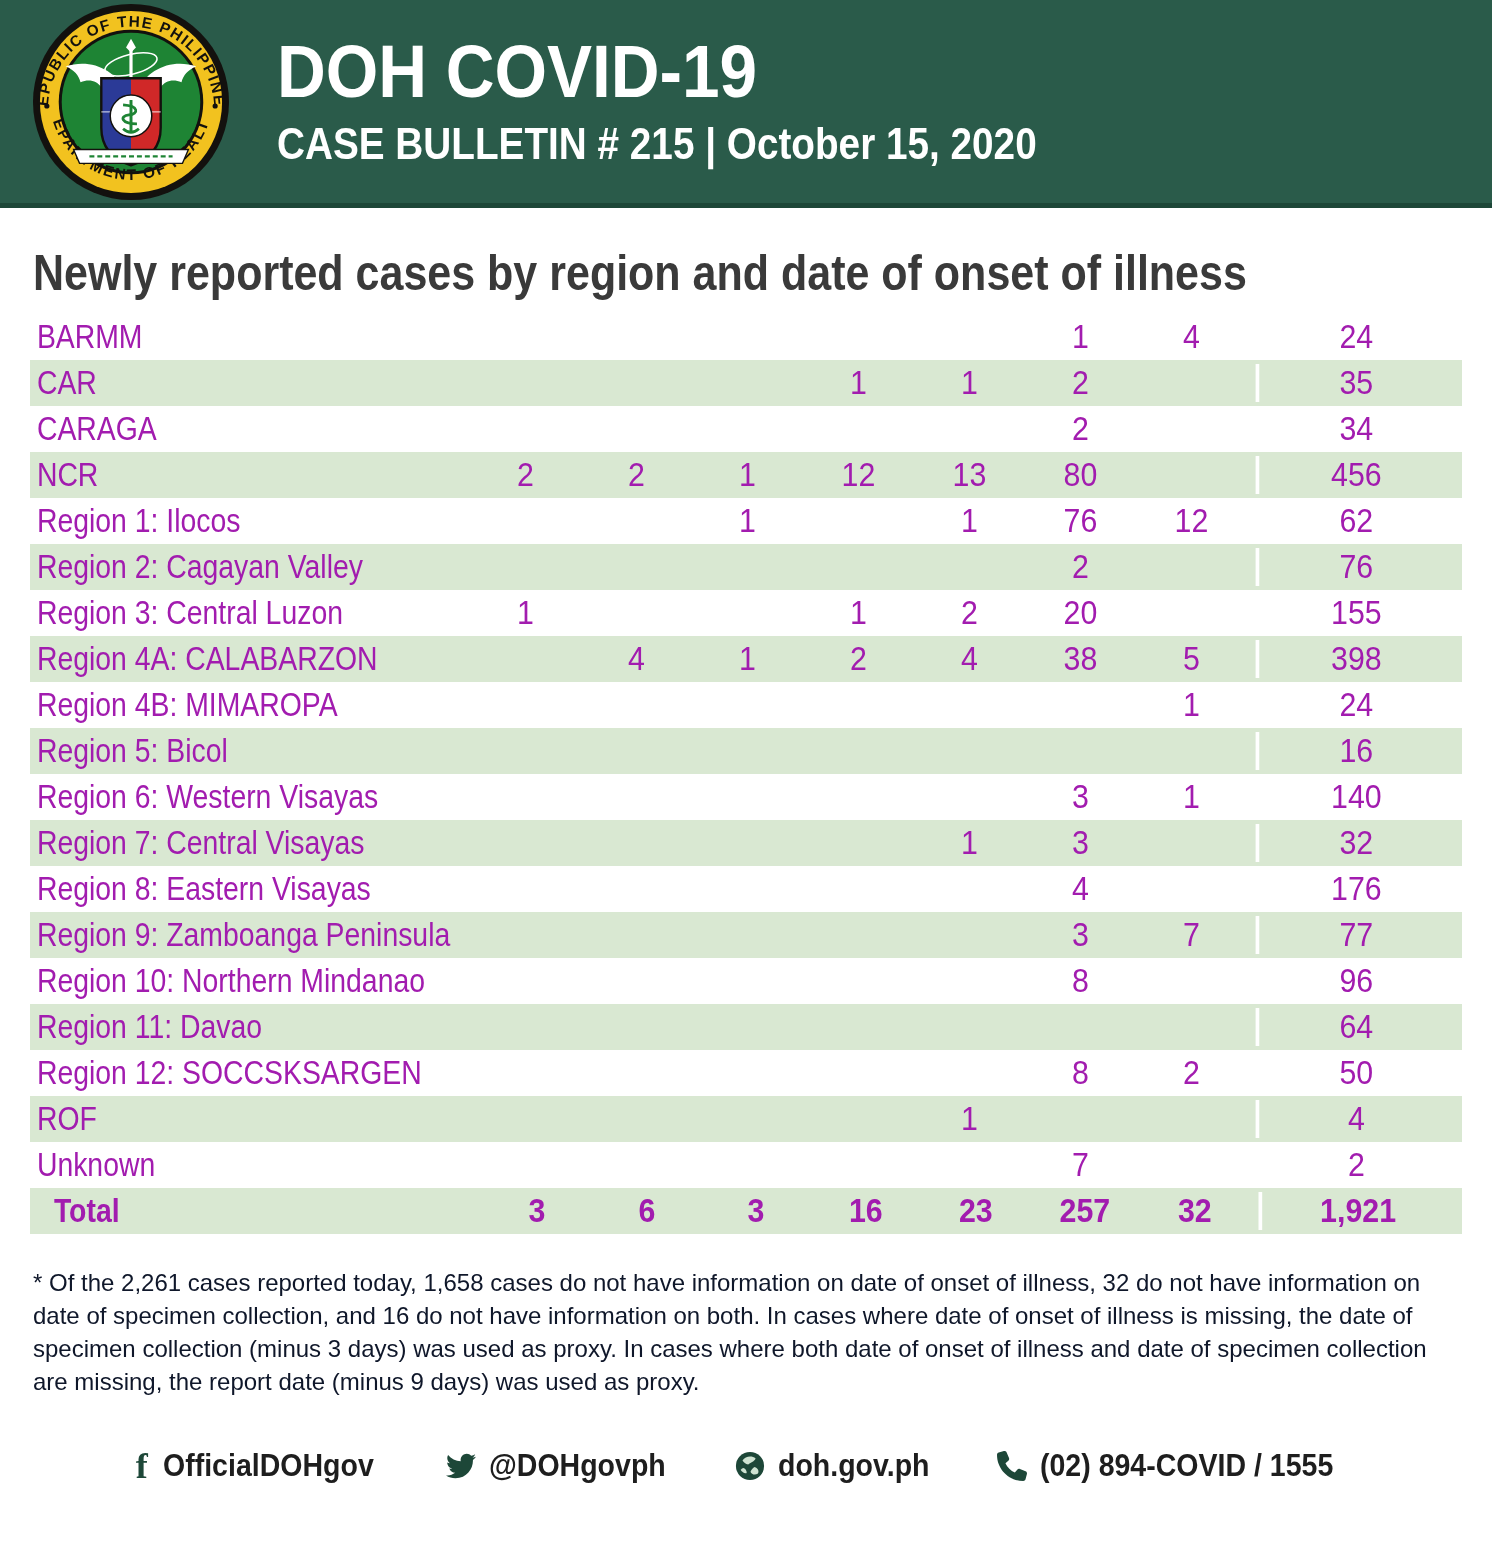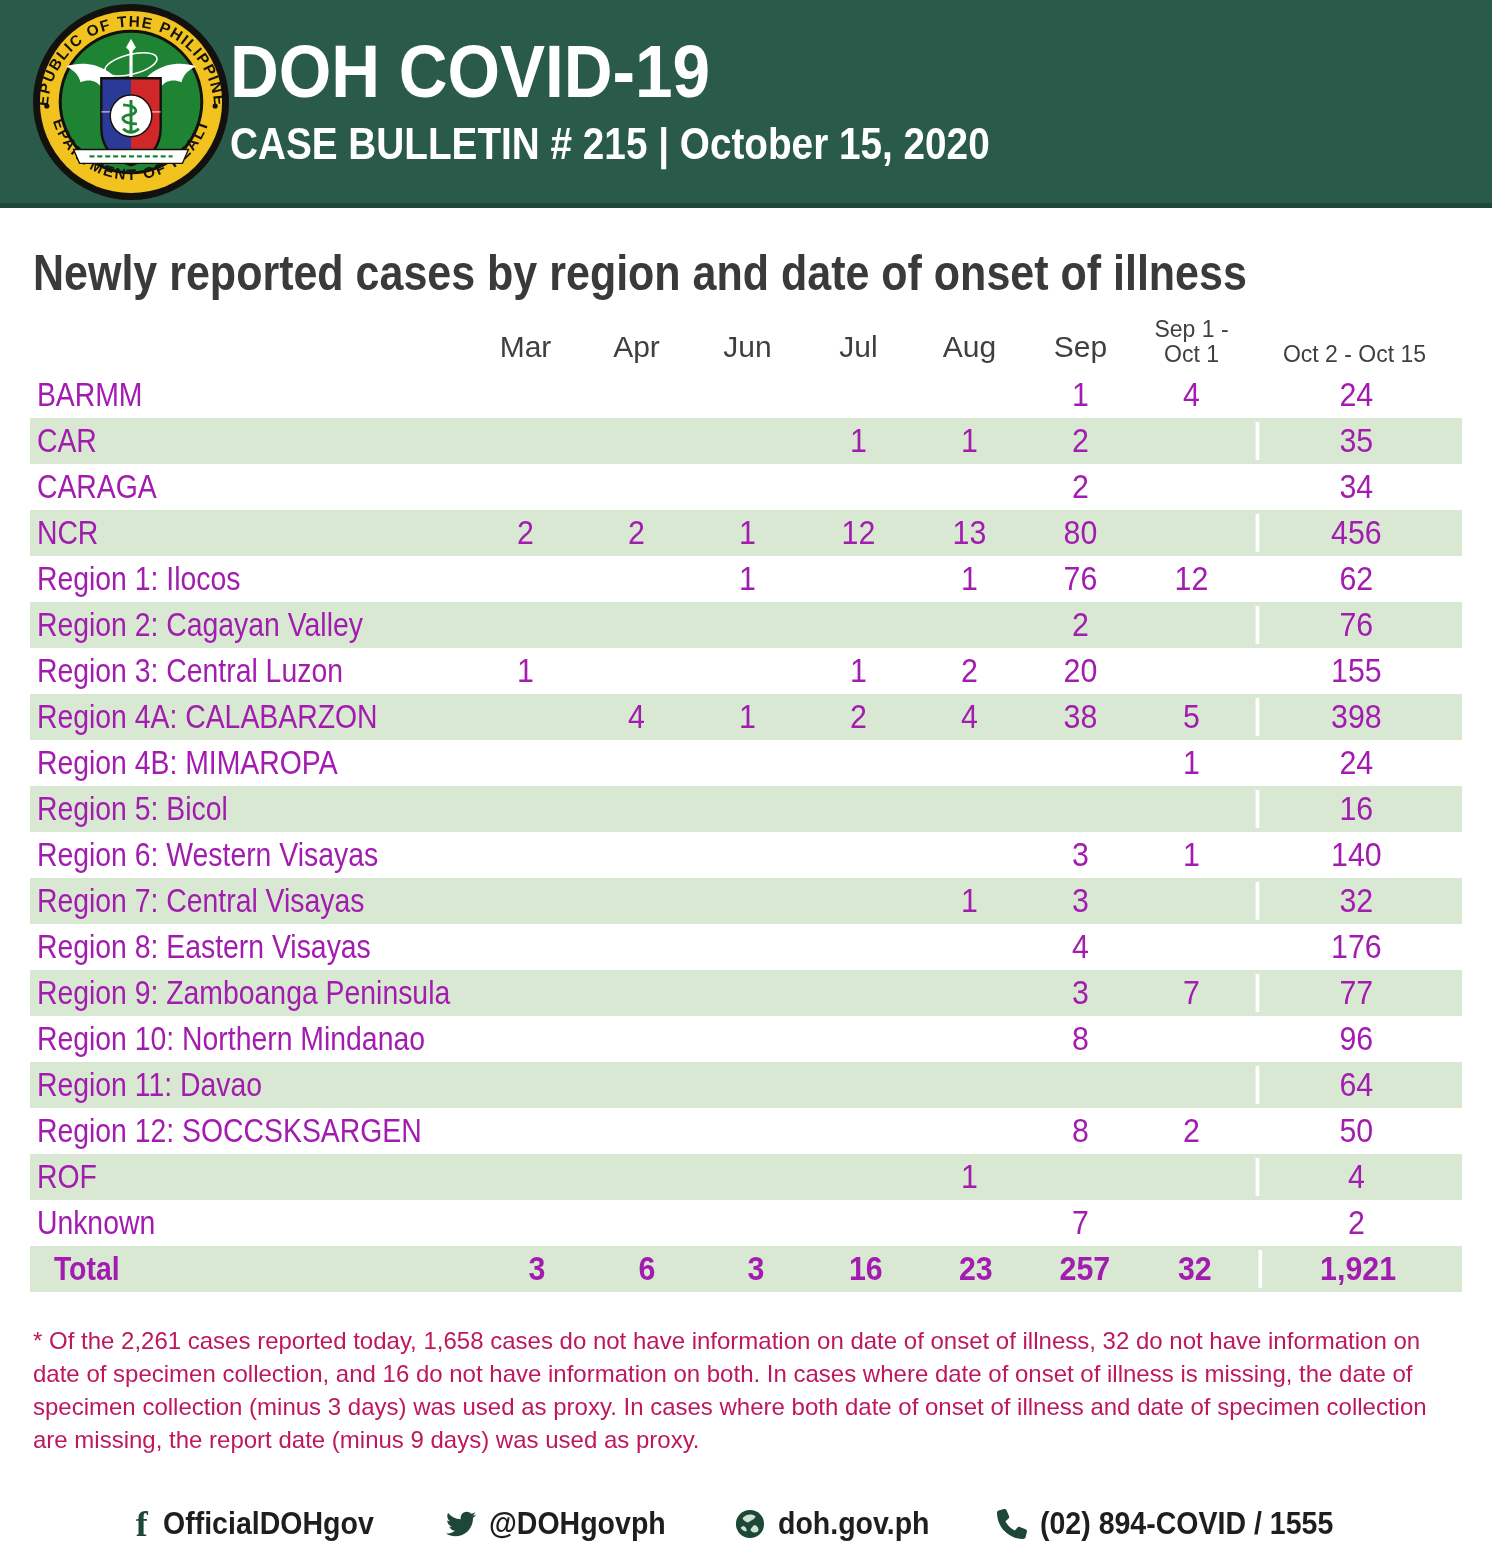--- a/index.html
+++ b/index.html
@@ -13,21 +13,21 @@
   .page { position:relative; width:1492px; height:1545px; }
 
   
   .header {
     height:208px; background:#2a5b4a;
     border-bottom:5px solid #1d4738;
     display:flex; align-items:center;
     padding-left:32px; box-sizing:border-box;
   }
   .logo { width:198px; height:198px; flex:0 0 auto; }
-  .titles { }
+  .titles { margin-left:47px; }
   .main-title {
     font-size:75px; font-weight:800; color:#ffffff;
     line-height:1.0; letter-spacing:0px;
     transform:scaleX(0.90); transform-origin:left center;
     white-space:nowrap;
   }
   .sub-title {
     font-size:44px; font-weight:700; color:#ffffff;
     margin-top:10px; letter-spacing:0px;
     transform:scaleX(0.88); transform-origin:left center;
@@ -70,21 +70,21 @@
   }
   .cell.last {
     width:215px; box-sizing:border-box;
     border-left:4px solid #ffffff;
   }
   .t-row.total { font-weight:700;padding-left:17px; }
 
   
   .footnote {
     margin:32px 38px 0 33px;
-    font-size:24px; line-height:1.38; color:#be185d;
+    font-size:24px; line-height:1.38; color:#0f172a;
   }
 
   
   .footer {
     margin-top:50px;
     display:flex; justify-content:center; align-items:center;
     gap:54px;
     font-size:31px; font-weight:700; color:#1e1e1e;
   }
   .footer-item { display:flex; align-items:center; gap:13px; }
@@ -156,31 +156,20 @@
     </svg>
     <div class="titles">
       <div class="main-title">DOH COVID-19</div>
       <div class="sub-title">CASE BULLETIN # 215 | October 15, 2020</div>
     </div>
   </header>
 
   <h1 class="section-title">Newly reported cases by region and date of onset of illness</h1>
 
   <div class="table">
-    <div class="t-head">
-      <div class="head-label"></div>
-      <div class="head-cell">Mar</div>
-      <div class="head-cell">Apr</div>
-      <div class="head-cell">Jun</div>
-      <div class="head-cell">Jul</div>
-      <div class="head-cell">Aug</div>
-      <div class="head-cell">Sep</div>
-      <div class="head-cell range">Sep 1 - Oct 1</div>
-      <div class="head-cell range wide">Oct 2 - Oct 15</div>
-    </div>
     <div id="table-body">
         <div class="t-row">
     <div class="cell-label">BARMM</div>
     <div class="cell"></div>
     <div class="cell"></div>
     <div class="cell"></div>
     <div class="cell"></div>
     <div class="cell"></div>
     <div class="cell">1</div>
     <div class="cell">4</div>

